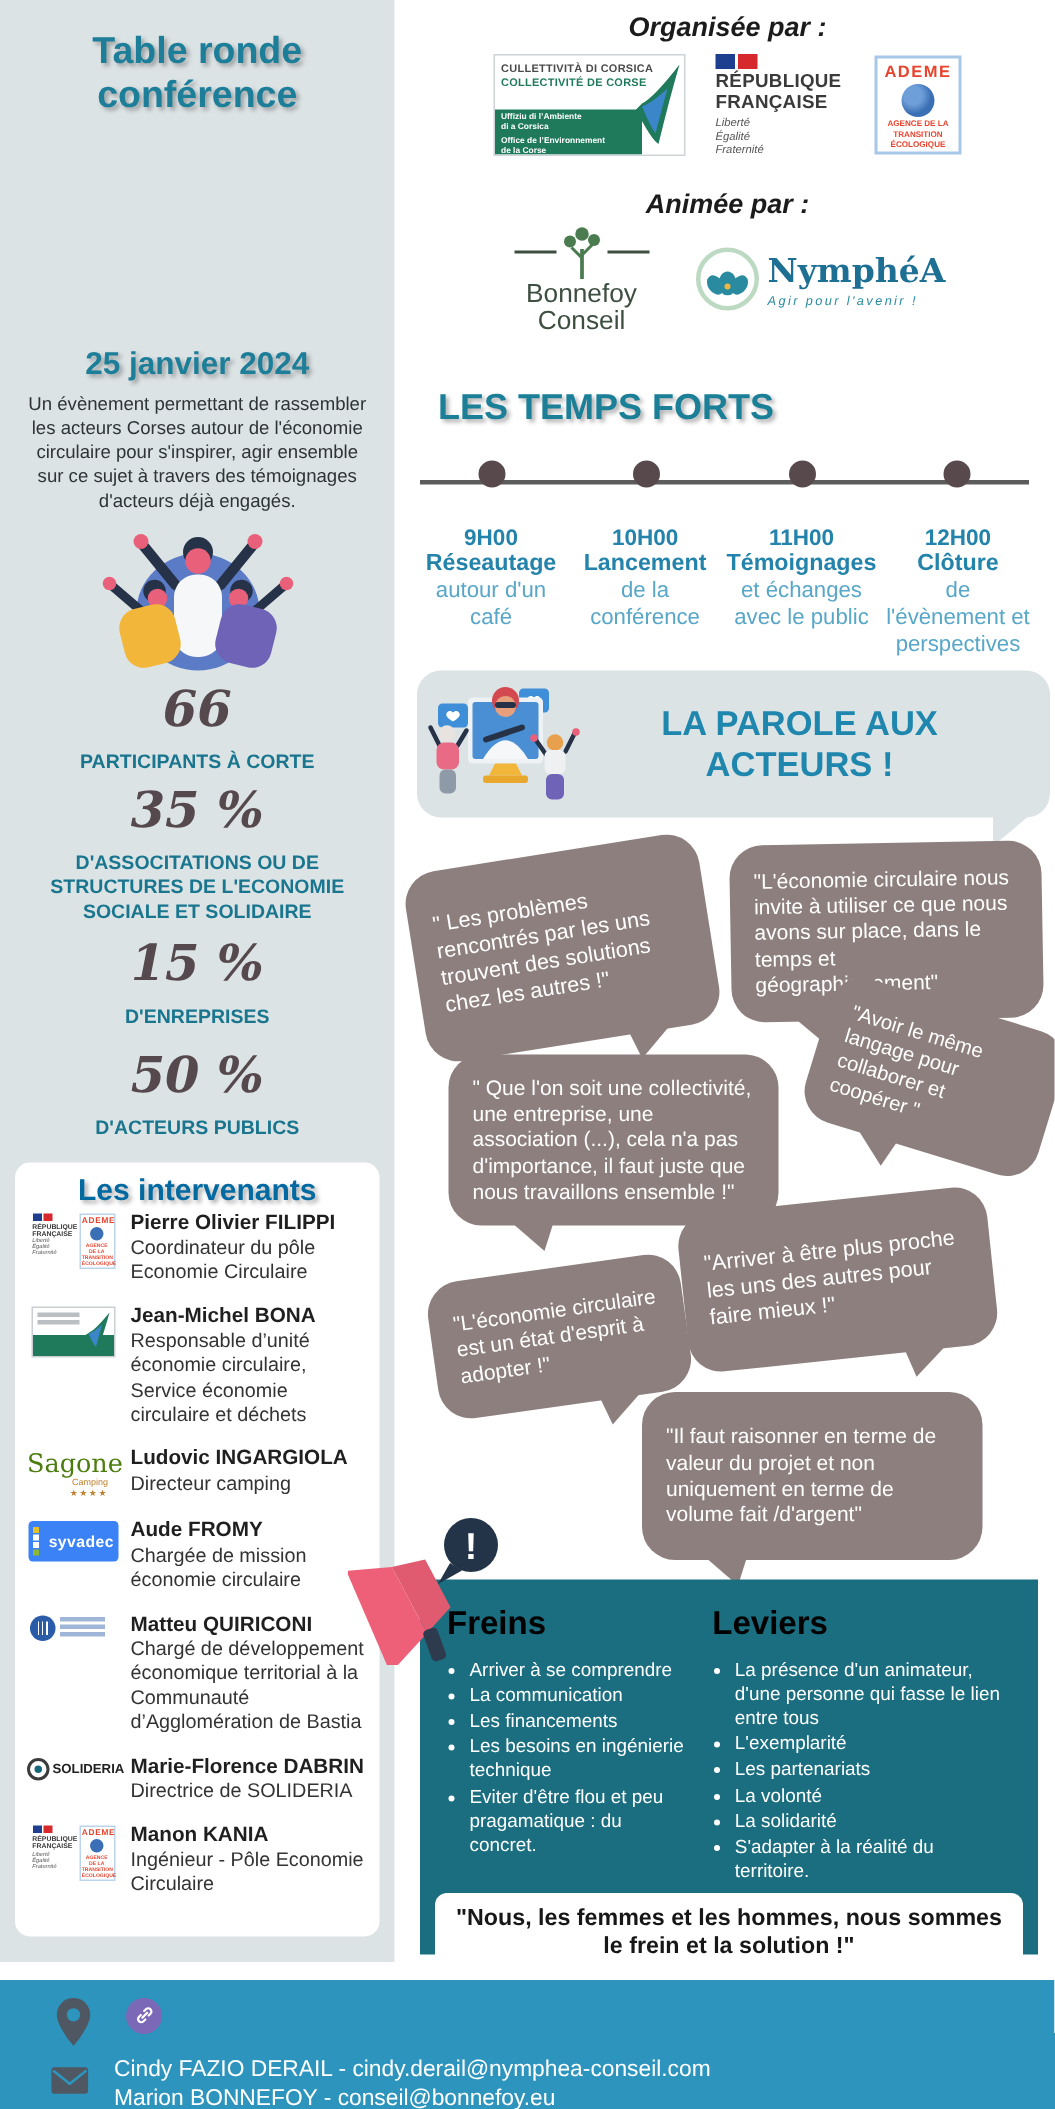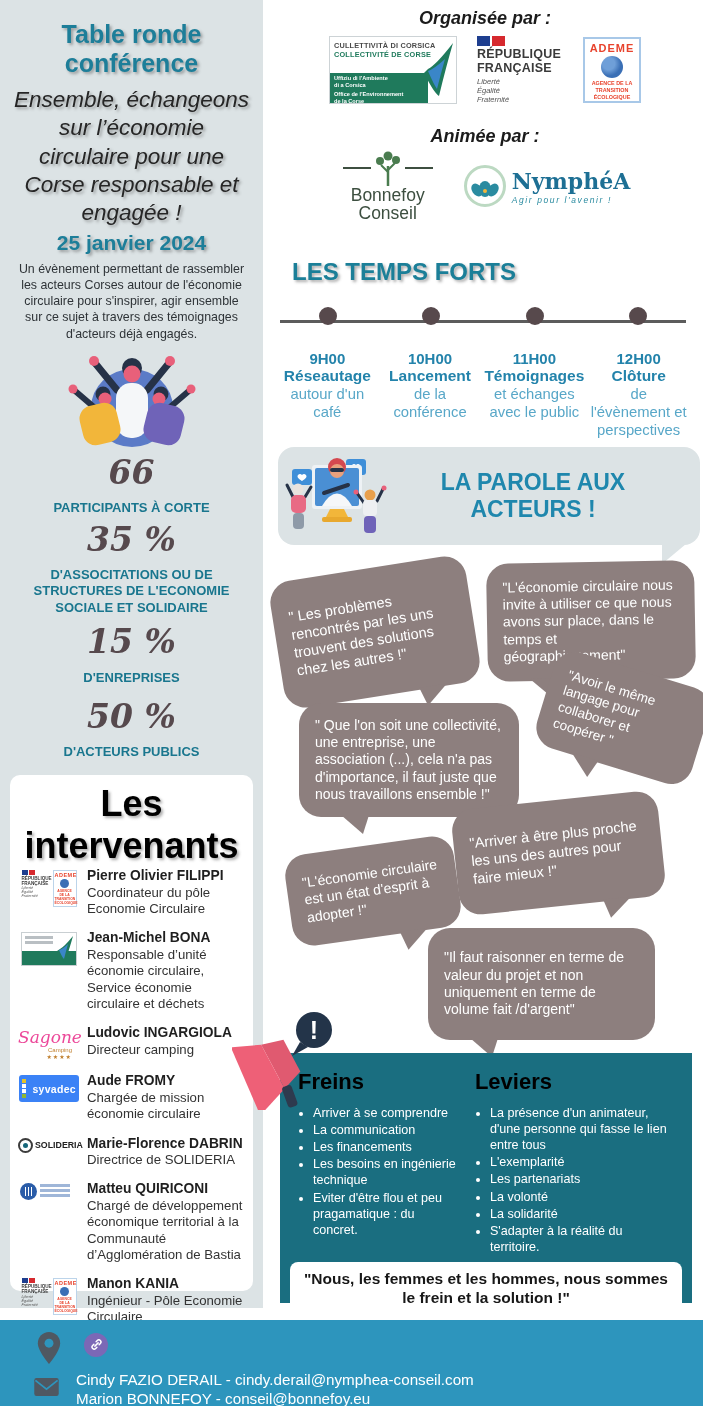--- a/index.html
+++ b/index.html
@@ -21,21 +21,21 @@
   .sb-illus { position:absolute; top:348px; left:50%; transform:translateX(-50%); }
 
   .stat-value { position:absolute; left:0; width:100%; text-align:center;
                 font-family:"DejaVu Serif","Liberation Serif",serif; font-style:italic; font-weight:bold;
                 font-size:33px; color:#56494d; }
   .stat-label { position:absolute; left:14px; width:235px; text-align:center;
                 font-size:13px; font-weight:bold; color:#19768e; line-height:1.25; }
 
   .card { position:absolute; left:10px; top:775px; width:243px; height:516px;
           background:#ffffff; border-radius:10px; padding:8px 8px 10px; }
-  .card-title { text-align:center; font-size:36px; font-weight:bold; color:#000000; }
+  .card-title { text-align:center; font-size:20px; font-weight:bold; color:#0369a1; }
   .speakers { margin-top:1px; display:flex; flex-direction:column; gap:13px; }
   .speaker { display:flex; gap:7px; }
   .sp-logo { width:62px; flex:none; display:flex; gap:3px; align-items:flex-start; justify-content:center; padding-top:2px; }
   .sp-text { flex:1; }
   .sp-name { font-size:13.8px; font-weight:bold; color:#1f1f1f; line-height:1.2; }
   .sp-role { font-size:13.2px; color:#333; line-height:1.24; }
 
   
   .mini-rf { width:28px; font-size:4.6px; color:#3a3a3a; line-height:1.1; }
   .mini-flag { display:flex; gap:1px; margin-bottom:1px; }
@@ -46,21 +46,21 @@
   .mini-ademe { width:24px; border:1px solid #bcd4ea; background:#fff; text-align:center; padding:1px; }
   .mini-ademe-name { color:#e8432d; font-weight:bold; font-size:5.5px; letter-spacing:.5px; }
   .mini-globe { width:9px; height:9px; border-radius:50%; background:#3a6fb5; margin:1px auto; }
   .mini-ademe-sub { color:#e8432d; font-size:3.4px; font-weight:bold; }
   .mini-corse { width:56px; height:34px; border:1px solid #c9cfd2; background:#fff; position:relative; overflow:hidden; }
   .mini-corse .lines { position:absolute; top:3px; left:3px; }
   .mini-corse .lines div { width:28px; height:3px; background:#b9bfc3; margin-bottom:2px; }
   .mini-corse .band { position:absolute; bottom:0; left:0; width:100%; height:14px; background:#1f7a5c; }
   .mini-corse svg { position:absolute; right:2px; top:2px; }
   .sagone-box { width:62px; text-align:center; }
-  .sagone-name { font-family:"DejaVu Serif","Liberation Serif",serif; font-style:italic; font-size:17px; color:#ec4899; }
+  .sagone-name { font-family:"DejaVu Serif","Liberation Serif",serif; font-size:17px; color:#4d7c0f; }
   .sagone-sub { font-size:6px; color:#c08030; text-align:right; padding-right:8px; }
   .sagone-stars { font-size:6px; color:#c08030; text-align:right; padding-right:8px; letter-spacing:1px; }
   .syvadec-box { width:60px; background:#3b82f6; border-radius:3px; padding:4px 3px; display:flex; align-items:center; gap:3px; }
   .syv-squares { display:flex; flex-wrap:wrap; width:9px; gap:1px; }
   .syv-squares i { width:4px; height:4px; display:block; }
   .syv-y { background:#e3c229; } .syv-g { background:#8fb832; } .syv-w { background:#ffffff; }
   .syvadec-name { color:#fff; font-weight:bold; font-size:10.5px; letter-spacing:.3px; }
   .solideria-box { width:62px; display:flex; align-items:center; gap:2px; }
   .sol-emblem { width:15px; height:15px; border:2px solid #3c3c3c; border-radius:50%; position:relative; flex:none; }
   .sol-emblem::after { content:""; position:absolute; inset:3px; border-radius:50%; background:#16667a; }
@@ -170,25 +170,20 @@
   .f-mail { position:absolute; left:33px; top:57px; }
   .f-contacts { position:absolute; left:76px; top:51px; font-size:15.2px; line-height:1.22; }
 </style>
 </head>
 <body>
 
 <div class="page">
 
   <div class="sidebar">
     <div class="sb-title shadowed">Table ronde  conférence</div>
-    <div class="sb-subtitle shadowed pre">Ensemble, échangeons
-sur l’économie
-circulaire pour une
-Corse responsable et
-engagée !</div>
     <div class="sb-date shadowed">25 janvier 2024</div>
     <div class="sb-desc">Un évènement permettant de rassembler les acteurs Corses autour de l'économie circulaire pour s'inspirer, agir ensemble sur ce sujet à travers des témoignages d'acteurs déjà engagés.</div>
 
     <svg class="sb-illus" width="150" height="105" viewBox="0 0 150 105">
       <ellipse cx="75" cy="60" rx="41" ry="39" fill="#5b7bc7"></ellipse>
       <path d="M60,42 L38,15" stroke="#263247" stroke-width="7" stroke-linecap="round"></path>
       <path d="M90,42 L112,15" stroke="#263247" stroke-width="7" stroke-linecap="round"></path>
       <circle cx="37" cy="13" r="5" fill="#e8607a"></circle>
       <circle cx="113" cy="13" r="5" fill="#e8607a"></circle>
       <circle cx="75" cy="20" r="10" fill="#263247"></circle>
@@ -296,45 +291,45 @@
             </div>
           </div>
           <div class="sp-text">
             <div class="sp-name">Aude FROMY</div>
             <div class="sp-role">Chargée de mission économie circulaire</div>
           </div>
         </div>
 
         <div class="speaker">
           <div class="sp-logo">
-            <div class="solideria-box">
-              <div class="sol-emblem"></div>
-              <div class="solideria-name">SOLIDERIA</div>
-            </div>
-          </div>
-          <div class="sp-text">
-            <div class="sp-name">Marie-Florence DABRIN</div>
-            <div class="sp-role">Directrice de SOLIDERIA</div>
-          </div>
-        </div>
-
-        <div class="speaker">
-          <div class="sp-logo">
             <div class="bastia-box">
               <div class="bastia-circle"></div>
               <div class="bastia-lines">
                   <div></div>
                   <div></div>
                   <div></div>
                 </div>
             </div>
           </div>
           <div class="sp-text">
             <div class="sp-name">Matteu QUIRICONI</div>
             <div class="sp-role">Chargé de développement économique territorial à la Communauté d’Agglomération de Bastia</div>
+          </div>
+        </div>
+
+        <div class="speaker">
+          <div class="sp-logo">
+            <div class="solideria-box">
+              <div class="sol-emblem"></div>
+              <div class="solideria-name">SOLIDERIA</div>
+            </div>
+          </div>
+          <div class="sp-text">
+            <div class="sp-name">Marie-Florence DABRIN</div>
+            <div class="sp-role">Directrice de SOLIDERIA</div>
           </div>
         </div>
 
         <div class="speaker">
           <div class="sp-logo">
             <div class="mini-rf">
               <div class="mini-flag">
                   <span class="b"></span>
                   <span class="r"></span>
                 </div>

